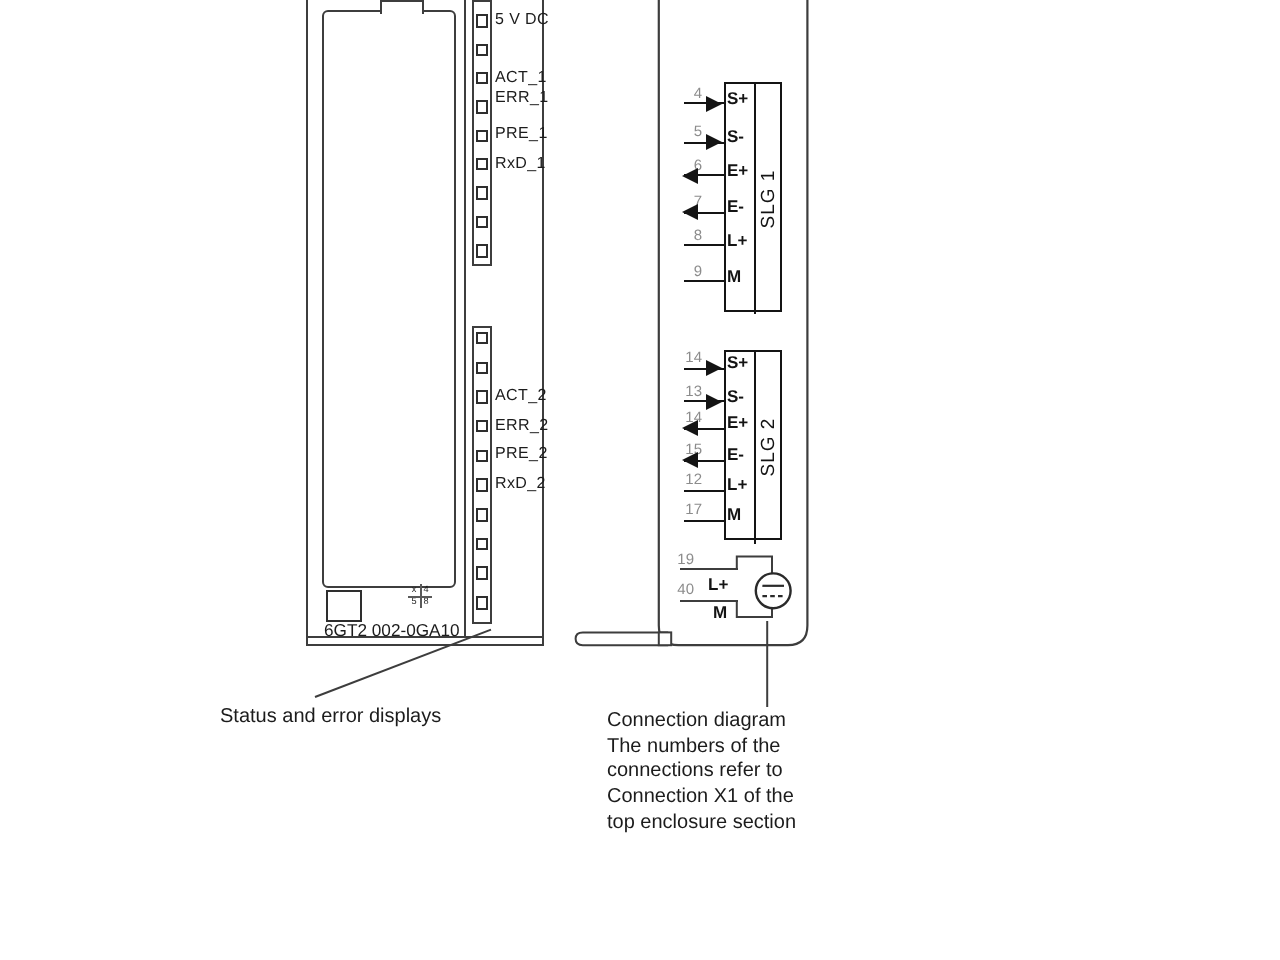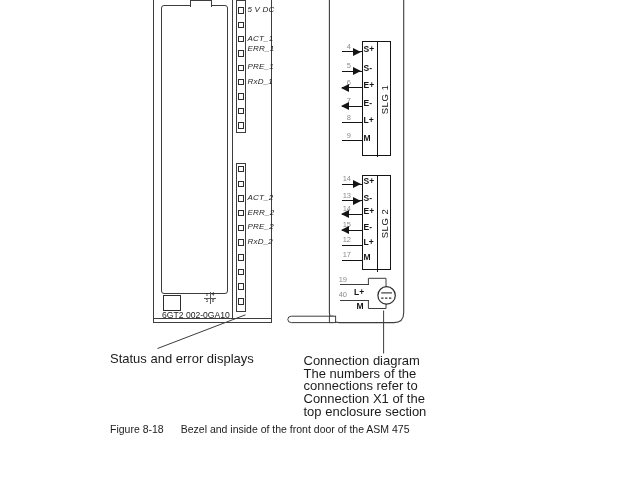--- a/index.html
+++ b/index.html
@@ -5,32 +5,32 @@
   html,body{margin:0;padding:0;background:#fff;}
   #canvas{position:relative;width:640px;height:480px;background:#fff;overflow:hidden;
           font-family:"Liberation Sans","DejaVu Sans",sans-serif;color:#1c1c1c;}
   .abs{position:absolute;}
   .vline{position:absolute;width:1px;background:#3d3d3d;}
   .hline{position:absolute;height:1px;background:#3d3d3d;}
   .plate{position:absolute;border:1px solid #3d3d3d;border-radius:3px;background:#fff;}
   .tab{position:absolute;border:1px solid #3d3d3d;border-bottom:none;background:#fff;}
   .strip{position:absolute;border:1px solid #3d3d3d;background:#fff;}
   .led{position:absolute;width:4.5px;height:4.5px;border:1px solid #2e2e2e;background:#fff;}
-  .ledlbl{position:absolute;left:247.5px;font-size:8px;letter-spacing:.2px;color:#1c1c1c;white-space:nowrap;font-style:italic;}
+  .ledlbl{position:absolute;left:247.5px;font-size:8px;letter-spacing:.2px;color:#1c1c1c;white-space:nowrap;}
   .pin{position:absolute;width:21px;text-align:right;font-size:7.5px;color:#8c8c8c;white-space:nowrap;}
   .wire{position:absolute;height:1.2px;background:#141414;}
   .arrow-in{position:absolute;width:0;height:0;border-left:8.5px solid #141414;
             border-top:4px solid transparent;border-bottom:4px solid transparent;}
   .arrow-out{position:absolute;width:0;height:0;border-right:8.5px solid #141414;
              border-top:4px solid transparent;border-bottom:4px solid transparent;}
   .sig{position:absolute;left:363.5px;font-size:8.5px;font-weight:bold;color:#141414;white-space:nowrap;}
   .slgbox{position:absolute;border:1.6px solid #141414;background:transparent;}
   .slgtitle{position:absolute;display:flex;align-items:center;justify-content:center;}
   .slgtitle span{transform:rotate(-90deg);white-space:nowrap;font-size:9.5px;letter-spacing:.5px;color:#141414;}
-  .note{position:absolute;font-size:13px;line-height:12.7px;color:#1c1c1c;white-space:nowrap;}
+  .note{position:absolute;font-size:10px;line-height:12.7px;color:#1c1c1c;white-space:nowrap;}
   .smalltext{position:absolute;font-size:8.6px;color:#1c1c1c;white-space:nowrap;}
   .caption{position:absolute;left:110px;top:422.5px;font-size:10.5px;color:#1c1c1c;white-space:nowrap;}
   .caption .cap-text{margin-left:17px;}
   .key{position:absolute;left:204px;top:292px;width:12px;height:12px;font-size:4.6px;line-height:6px;color:#1c1c1c;}
   .key .cell{position:absolute;width:6px;height:6px;text-align:center;}
   .sqbox{position:absolute;left:162.5px;top:294.5px;width:16.5px;height:14px;border:1.4px solid #2e2e2e;background:#fff;}
   .powlbl{position:absolute;font-size:8.5px;font-weight:bold;color:#141414;white-space:nowrap;}
 </style>
 </head>
 <body>
@@ -198,17 +198,14 @@
   <div class="note" style="left:110px;top:352.5px">Status and error displays</div>
 
   <div class="note" style="left:303.5px;top:355px">
     <div>Connection diagram</div>
     <div>The numbers of the</div>
     <div>connections refer to</div>
     <div>Connection X1 of the</div>
     <div>top enclosure section</div>
   </div>
 
-  <div class="caption">
-    <span>Figure 8-18</span><span class="cap-text">Bezel and inside of the front door of the ASM 475</span>
-  </div>
 
 </div>
 
 </body></html>

